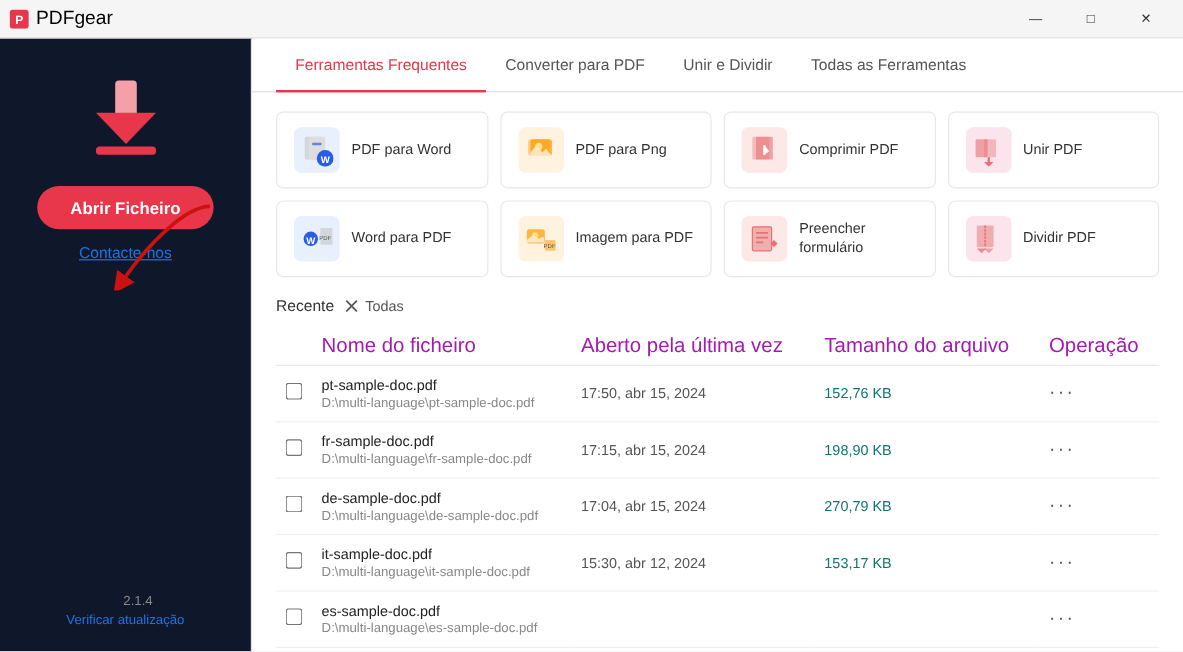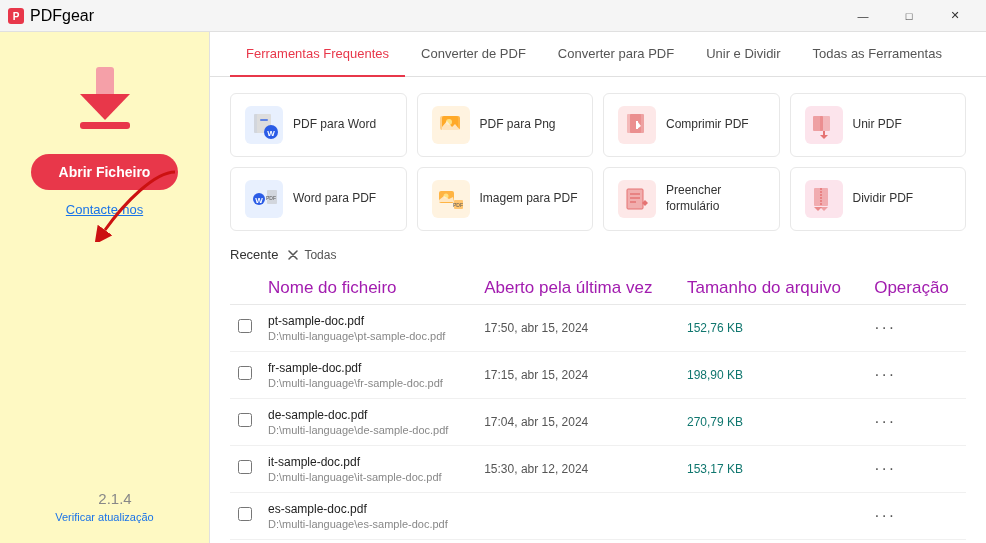--- a/index.html
+++ b/index.html
@@ -53,21 +53,21 @@
     
     .app-body {
       display: flex;
       flex: 1;
       overflow: hidden;
     }
 
     
     .sidebar {
       width: 210px;
-      background: #fef9c3;
+      background: #0f172a;
       display: flex;
       flex-direction: column;
       align-items: center;
       padding: 30px 20px 20px;
       border-right: 1px solid #e0e0e0;
       flex-shrink: 0;
       position: relative;
     }
 
     
@@ -102,21 +102,21 @@
 
     .sidebar-bottom {
       margin-top: auto;
       display: flex;
       flex-direction: column;
       align-items: center;
       gap: 4px;
       width: 100%;
     }
     .version-text {
-      font-size: 15px;
+      font-size: 11px;
       color: #888;
       margin-left: 21px;
     }
     .update-link {
       color: #1a73e8;
       font-size: 11px;
       cursor: pointer;
     }
 
     
@@ -319,21 +319,20 @@
     <div class="sidebar-bottom">
       <span class="version-text">2.1.4</span>
       <a class="update-link">Verificar atualização</a>
     </div>
   </div>
 
   <div class="main-content">
 
     <div class="tabs">
       <div class="tab active">Ferramentas Frequentes</div>
-      <div class="tab">Converter de PDF</div>
       <div class="tab">Converter para PDF</div>
       <div class="tab">Unir e Dividir</div>
       <div class="tab">Todas as Ferramentas</div>
     </div>
 
     <div class="tools-grid">
 
       <div class="tool-card">
         <div class="tool-icon icon-blue">
           <svg width="28" height="28" viewBox="0 0 28 28">

